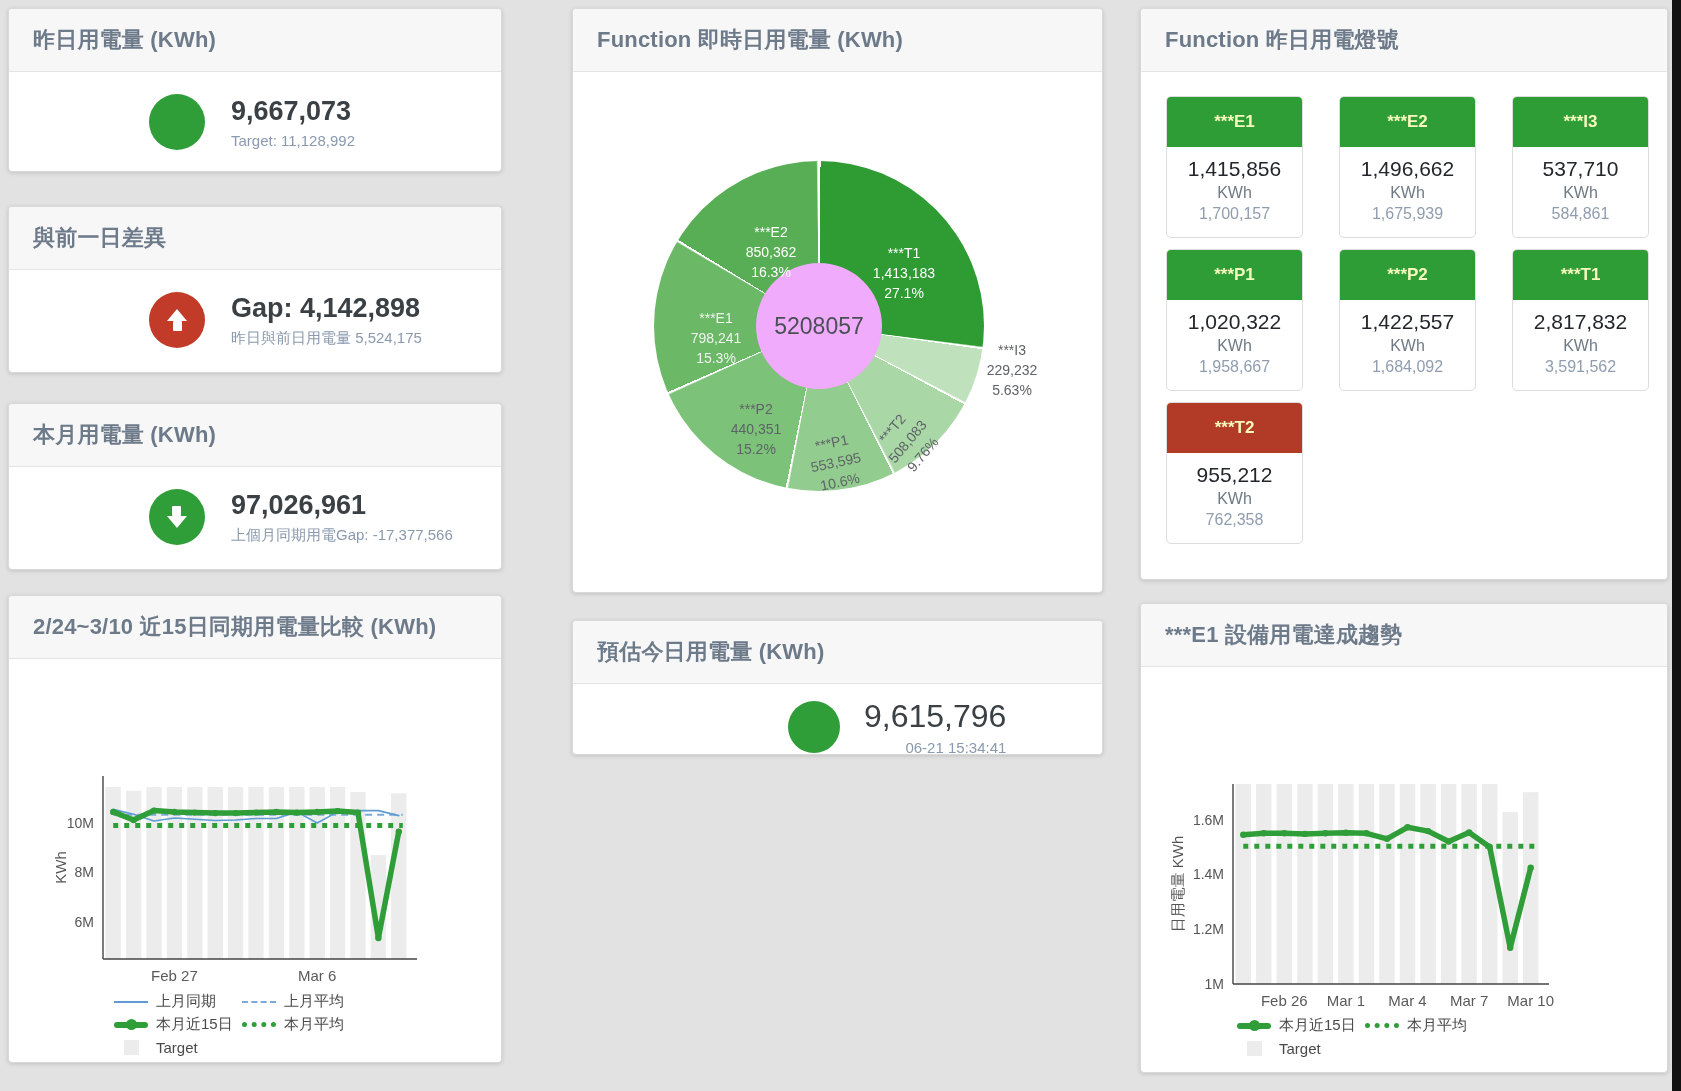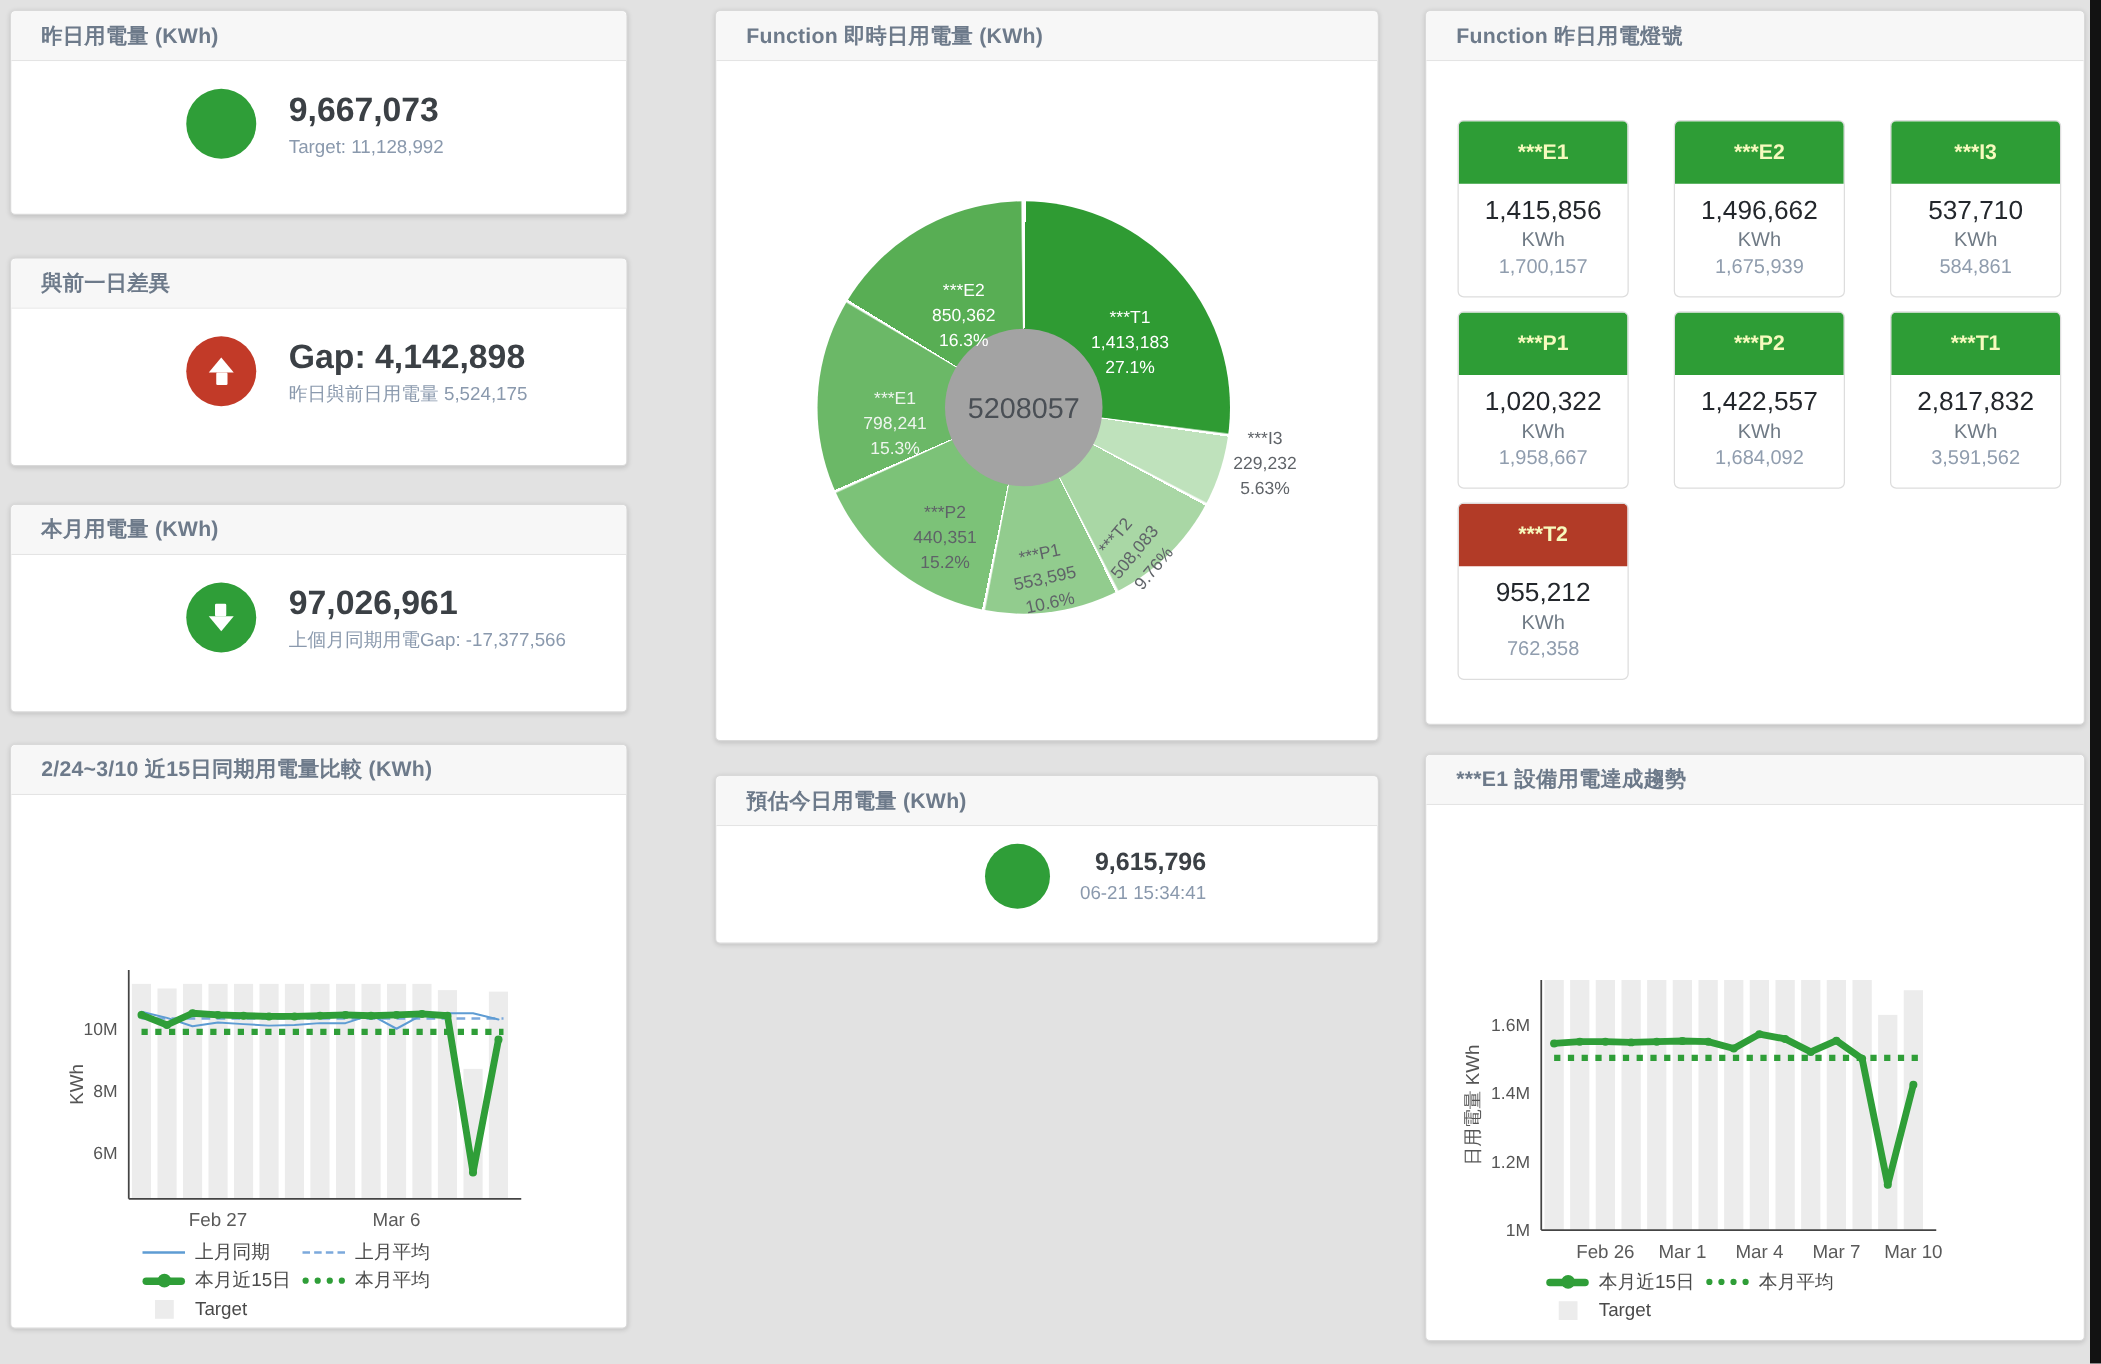--- a/index.html
+++ b/index.html
@@ -1,40 +1,40 @@
 <!DOCTYPE html>
 <html><head>
 <meta charset="utf-8">
 <style>
   html,body{margin:0;padding:0;background:#e2e2e2;font-family:"Liberation Sans","DejaVu Sans",sans-serif;}
   .canvas{position:relative;width:1681px;height:1091px;background:#e2e2e2;overflow:hidden;}
   .card{position:absolute;background:#fff;border:1px solid #d9d9d9;border-radius:4px;box-shadow:0 1px 4px rgba(0,0,0,.15);box-sizing:border-box;}
-  .card-h{height:40px;box-sizing:border-box;background:#f7f7f7;border-bottom:1px solid #e4e4e4;border-radius:4px 4px 0 0;
-    display:flex;align-items:center;padding:0 24px;font-size:17px;font-weight:bold;color:#6d7a8a;letter-spacing:.2px;}
+  .card-h{height:63px;box-sizing:border-box;background:#f7f7f7;border-bottom:1px solid #e4e4e4;border-radius:4px 4px 0 0;
+    display:flex;align-items:center;padding:0 24px;font-size:22px;font-weight:bold;color:#6d7a8a;letter-spacing:.2px;}
   
   .kpi-body{display:flex;align-items:center;gap:26px;padding:22px 0 0 140px;}
   .dot{width:56px;height:56px;border-radius:50%;flex:0 0 auto;display:flex;align-items:center;justify-content:center;}
   .dot.green{background:#2F9E38}
   .dot.red{background:#C23A28}
   .kpi-value{font-size:27px;font-weight:bold;color:#3b4045;}
   .kpi-sub{font-size:15px;color:#8a99ad;margin-top:5px;}
   .fat-arrow{display:flex;flex-direction:column;align-items:center}
   .fat-arrow .head{width:0;height:0;border-left:10px solid transparent;border-right:10px solid transparent;border-bottom:12px solid #fff}
   .fat-arrow .stem{width:9px;height:10px;background:#fff;border-radius:1px}
   .fat-arrow.down{transform:rotate(180deg)}
   
   .est-body{display:flex;align-items:center;gap:24px;padding:14px 0 0 215px;}
   .est-body .dot{width:52px;height:52px}
   .est-text{text-align:right}
-  .est-value{font-size:20px;font-weight:bold;color:#3b4045}
+  .est-value{font-size:32px;font-weight:normal;color:#3b4045}
   .est-sub{font-size:15px;color:#8a99ad;margin-top:4px}
   
   .pie-wrap{position:absolute;left:81px;top:152px;width:330px;height:330px;}
   .pie-disc{position:absolute;left:0;top:0;width:330px;height:330px;border-radius:50%;}
-  .pie-hole{position:absolute;left:102px;top:102px;width:126px;height:126px;border-radius:50%;background:#a3a3a3;display:flex;align-items:center;justify-content:center;}
+  .pie-hole{position:absolute;left:102px;top:102px;width:126px;height:126px;border-radius:50%;background:#f0abfc;display:flex;align-items:center;justify-content:center;}
   .pie-center{font-size:23px;color:#4a4f55;}
   .pie-label{position:absolute;transform:translate(-50%,-50%);text-align:center;font-size:14px;line-height:1.42;white-space:nowrap;}
   
   .tiles-grid{position:absolute;left:25px;top:87px;display:grid;grid-template-columns:repeat(3,137px);gap:11px 36px;}
   .tile{border:1px solid #ddd;border-radius:5px;overflow:hidden;background:#fff;text-align:center;height:142px;box-sizing:border-box}
   .tile-h{height:50px;display:flex;align-items:center;justify-content:center;font-weight:bold;font-size:17px;color:#F7FABE}
   .tile-h.green{background:#2E9D36}
   .tile-h.red{background:#B23B27}
   .tile-v{font-size:21px;font-weight:normal;color:#23272c;margin-top:10px}
   .tile-u{font-size:16px;color:#6f7a85;margin-top:3px}

